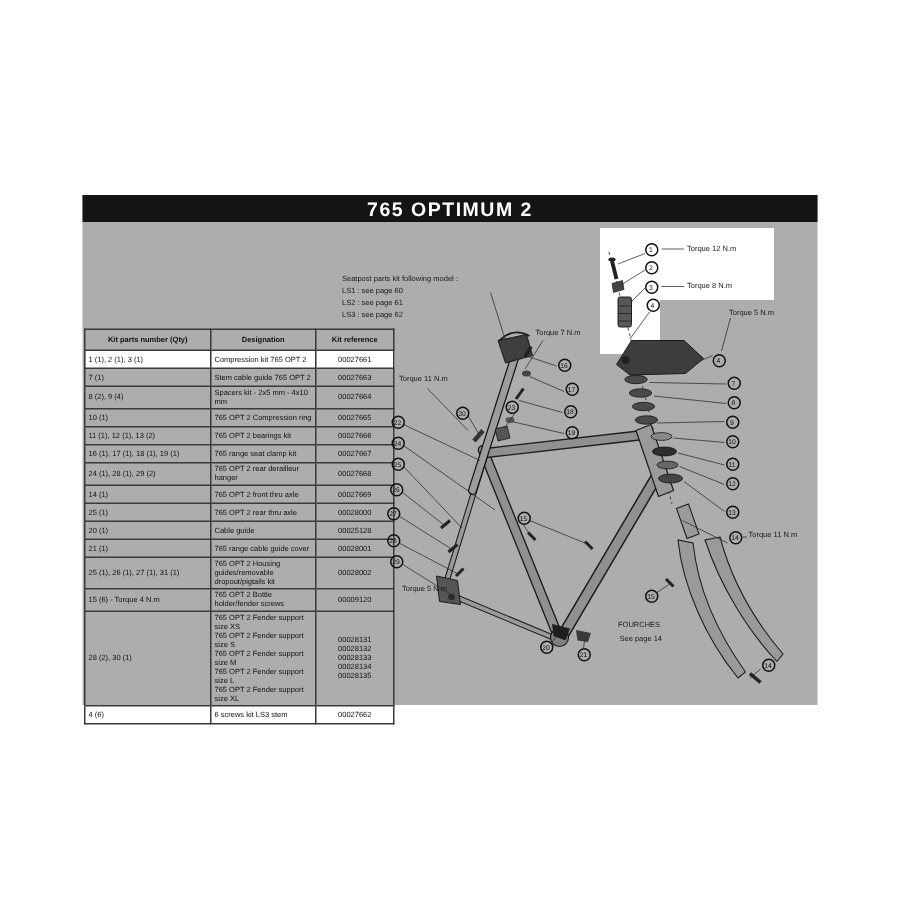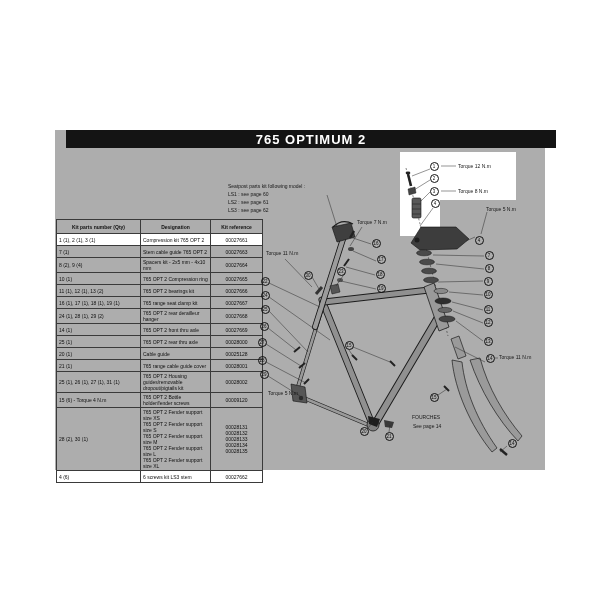--- a/index.html
+++ b/index.html
@@ -1,19 +1,19 @@
 <!DOCTYPE html>
 <html><head>
 <meta charset="utf-8">
 <style>
   html,body{margin:0;padding:0;background:#ffffff;}
   #page{position:relative;width:600px;height:600px;background:#ffffff;overflow:hidden;
         font-family:"Liberation Sans","DejaVu Sans",sans-serif;}
   #panel{position:absolute;left:55px;top:130px;width:490px;height:340px;background:#adadad;}
-  #titlebar{position:absolute;left:66px;top:130px;width:490px;height:18px;background:#141414;
+  #titlebar{position:absolute;left:55px;top:130px;width:490px;height:18px;background:#141414;
             color:#ffffff;display:flex;align-items:center;justify-content:center;
             font-weight:bold;font-size:13px;letter-spacing:1px;}
   svg#draw{position:absolute;left:0;top:0;width:600px;height:600px;}
   #overlay{position:absolute;left:0;top:0;width:600px;height:600px;pointer-events:none;}
   .callout{position:absolute;width:9px;height:9px;border:1px solid #111;border-radius:50%;
            box-sizing:border-box;font-size:4.5px;line-height:7px;text-align:center;color:#111;}
   .ann{position:absolute;font-size:5px;color:#1a1a1a;white-space:nowrap;}
   #tablewrap{position:absolute;left:56px;top:219px;width:206px;}
   table{border-collapse:collapse;width:206px;table-layout:fixed;}
   th,td{border:0.6px solid #3a3a3a;font-size:5px;color:#111;padding:1px 2px;vertical-align:middle;}

